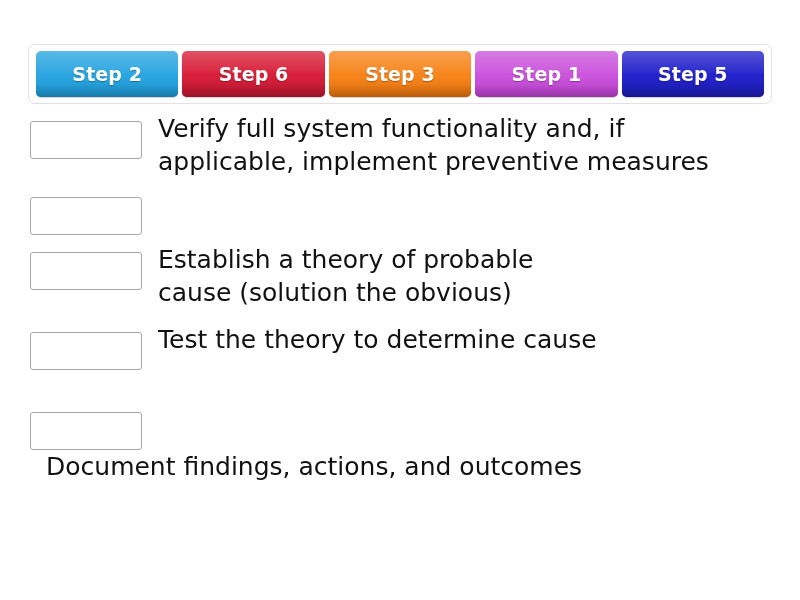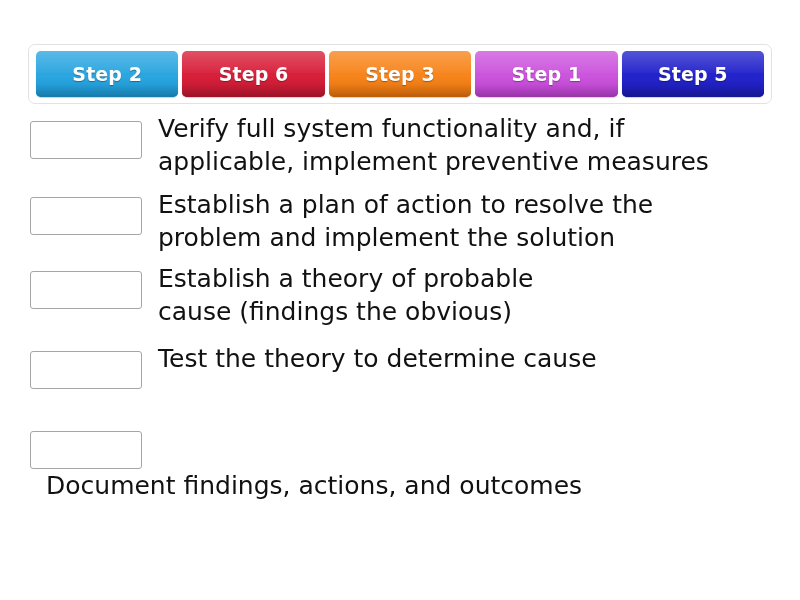--- a/index.html
+++ b/index.html
@@ -158,28 +158,26 @@
   <div class="rows">
 
     <div class="row row-0">
       <div class="drop-zone"></div>
       <div class="row-text">Verify full system functionality and, if
 applicable, implement preventive measures</div>
     </div>
 
     <div class="row row-1">
       <div class="drop-zone"></div>
-      <div class="row-text">Establish a plan of action to resolve the
-problem and implement the solution</div>
     </div>
 
     <div class="row row-2">
       <div class="drop-zone"></div>
       <div class="row-text">Establish a theory of probable
-cause (findings the obvious)</div>
+cause (solution the obvious)</div>
     </div>
 
     <div class="row row-3">
       <div class="drop-zone"></div>
       <div class="row-text">Test the theory to determine cause</div>
     </div>
 
     <div class="row row-4">
       <div class="drop-zone"></div>
       <div class="row-text">Document findings, actions, and outcomes</div>

